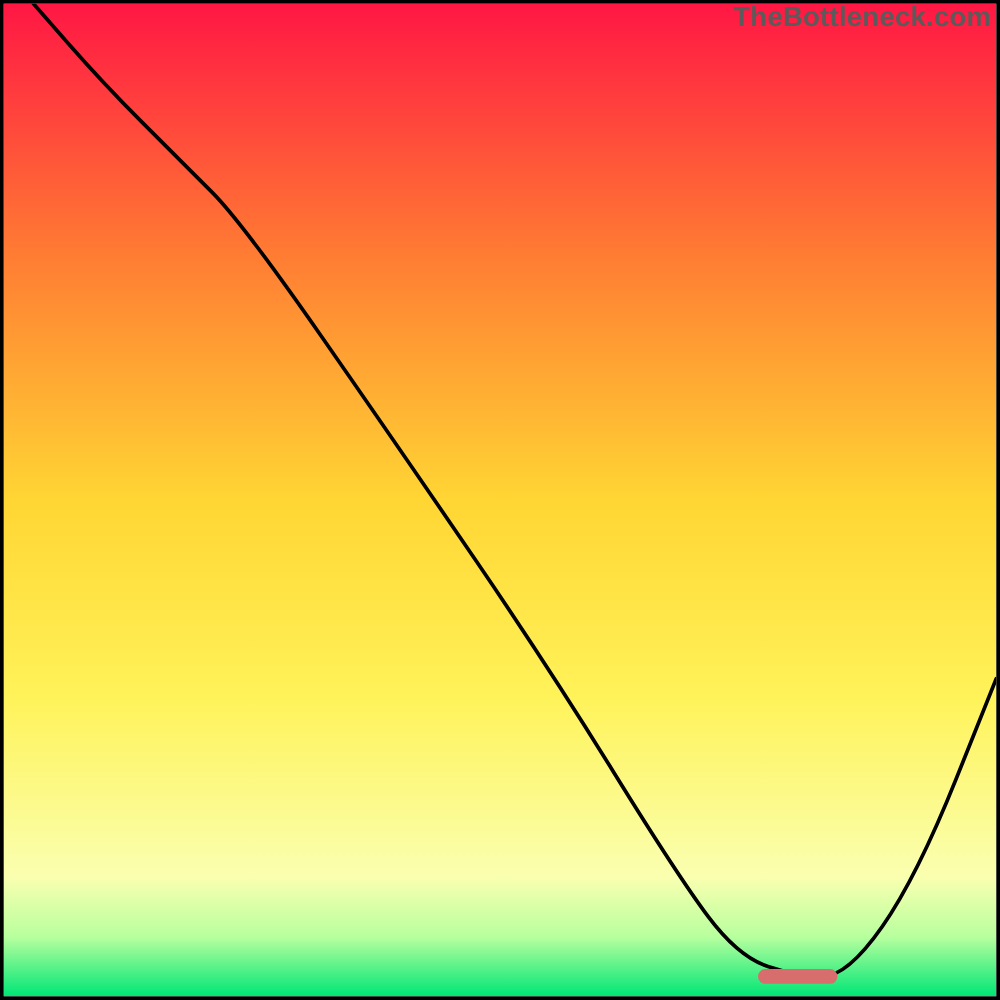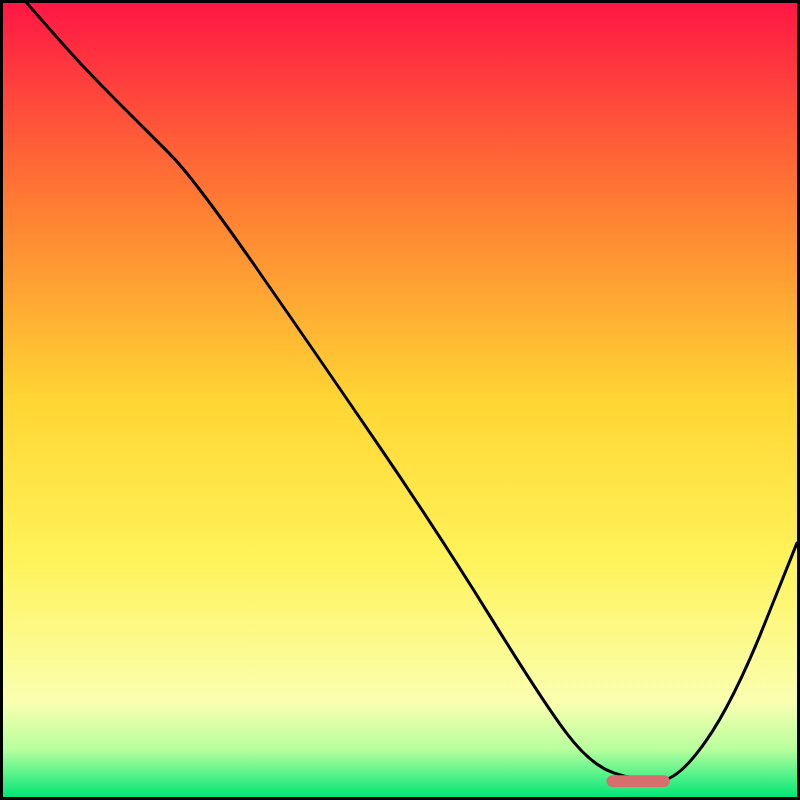--- a/index.html
+++ b/index.html
@@ -47,13 +47,14 @@
           <stop offset="70%" stop-color="#fff35a"></stop>
           <stop offset="88%" stop-color="#faffb0"></stop>
           <stop offset="94%" stop-color="#b8ff9e"></stop>
           <stop offset="100%" stop-color="#00e676"></stop>
         </linearGradient>
     </defs>
     <rect x="0" y="0" width="800" height="800" fill="url(#bg-grad)"></rect>
     <path id="curve" fill="none" stroke="#000" stroke-width="3" stroke-linejoin="round" stroke-linecap="round" d="M 24 0 Q 24 0 52 32 Q 80 64 112 96 Q 144 128 168 152 Q 192 176 256 268 Q 320 359.99999999999994 380 448 Q 440.00000000000006 536 492 620 Q 544 704 568 736 Q 592 768 616 776 Q 640 784 660 784 Q 680 784 708 744 Q 736 704 768 624 T 800 544"></path>
     <rect id="marker" rx="6" ry="6" height="12" x="608" y="778" width="64" fill="#d86d6d"></rect>
   </svg>
+  <div class="watermark">TheBottleneck.com</div>
 </div>
 
 </body></html>

